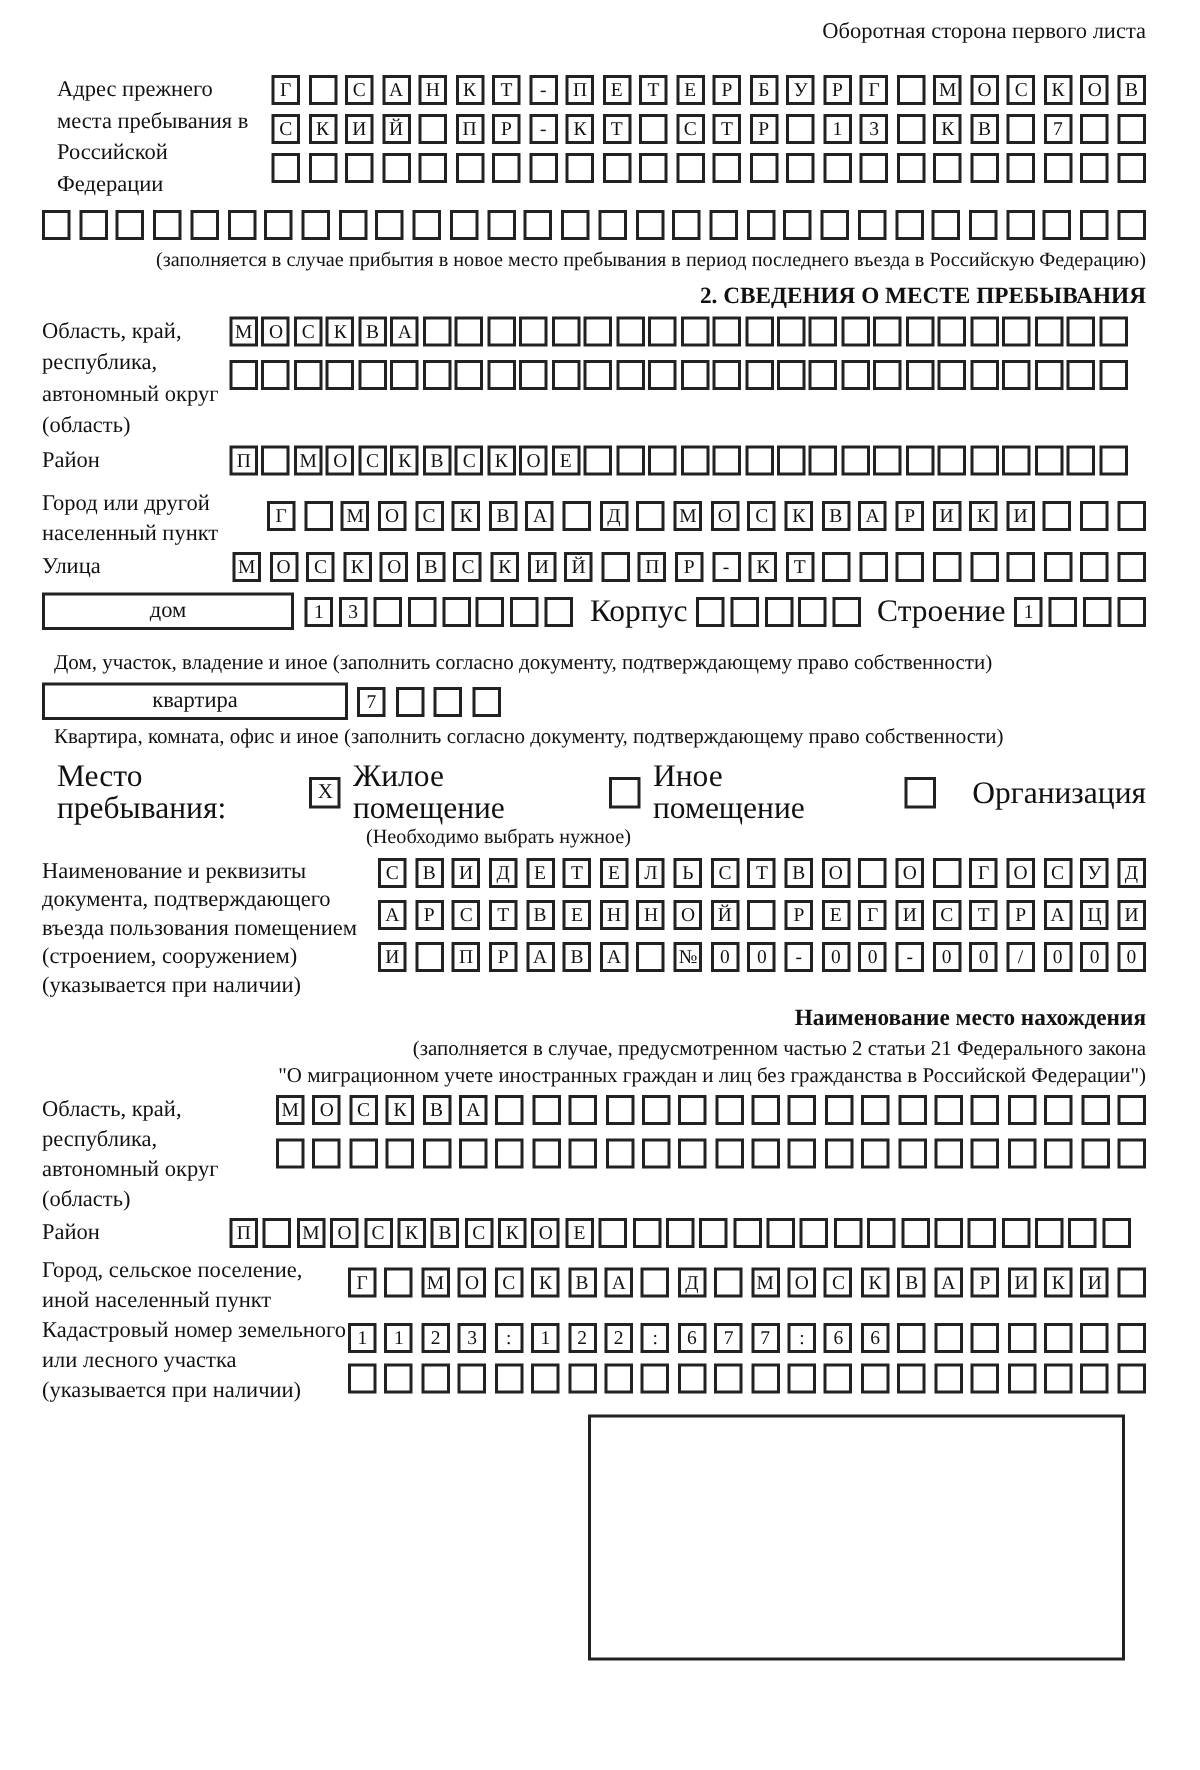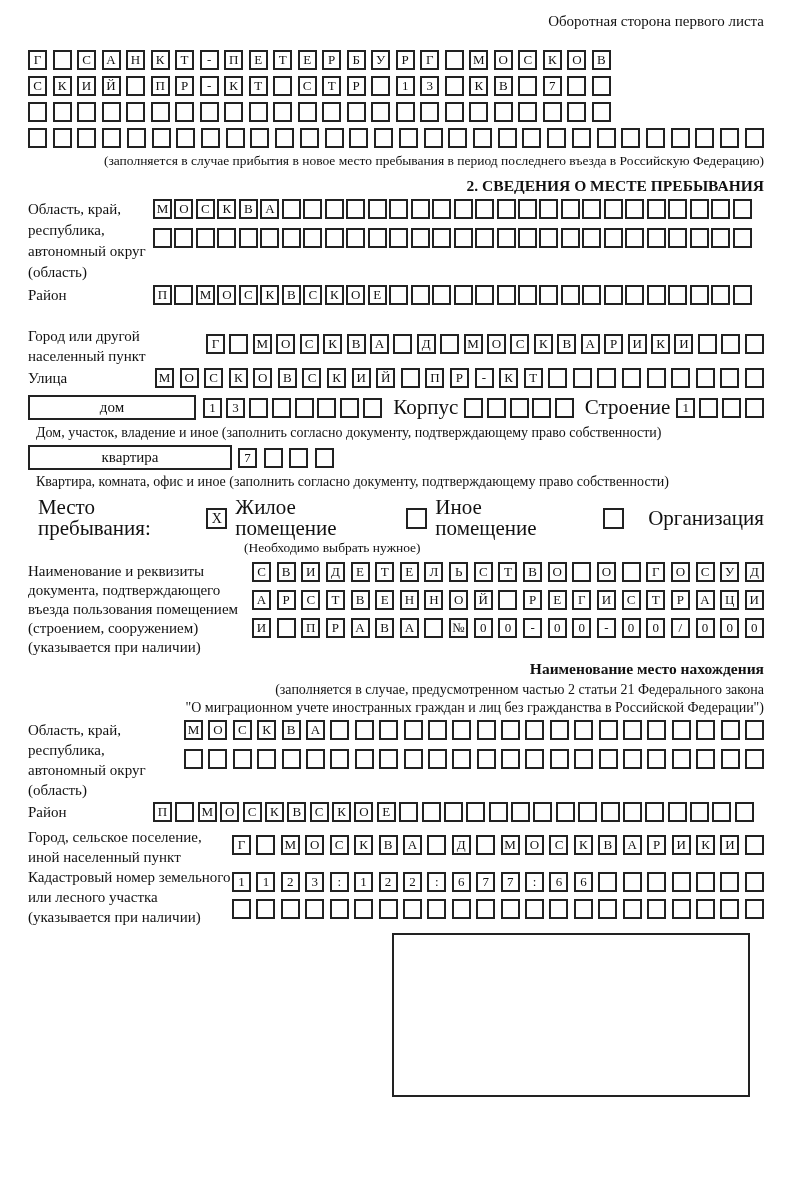--- a/index.html
+++ b/index.html
@@ -37,20 +37,21 @@
   .stamp-cap{font-size:13.5px;line-height:17px;text-align:center;}
 </style>
 </head>
 <body>
 
 <div class="page">
 
   <div class="header-note">Оборотная сторона первого листа</div>
 
   <div class="frow">
+    <div class="flabel" style="width:153px;padding-left:10px;box-sizing:border-box;">Адрес прежнего места пребывания в Российской Федерации</div>
     <div class="grids" style="width:583px;">
       <div class="grid mb6">
           <div class="cell">Г</div>
           <div class="cell"></div>
           <div class="cell">С</div>
           <div class="cell">А</div>
           <div class="cell">Н</div>
           <div class="cell">К</div>
           <div class="cell">Т</div>
           <div class="cell">-</div>
@@ -254,21 +255,21 @@
         <div class="cell"></div>
         <div class="cell"></div>
         <div class="cell"></div>
         <div class="cell"></div>
         <div class="cell"></div>
         <div class="cell"></div>
         <div class="cell"></div>
       </div>
   </div>
 
-  <div class="frow" style="margin-top:20px;gap:28px;">
+  <div class="frow" style="margin-top:8px;">
     <div class="flabel" style="width:150px;line-height:20px;">Город или другой населенный пункт</div>
     <div class="grid" style="width:586px;margin-top:8px;">
         <div class="cell">Г</div>
         <div class="cell"></div>
         <div class="cell">М</div>
         <div class="cell">О</div>
         <div class="cell">С</div>
         <div class="cell">К</div>
         <div class="cell">В</div>
         <div class="cell">А</div>
@@ -343,21 +344,21 @@
         <div class="cell"></div>
       </div>
     <div class="optlbl" style="margin-left:11px;">Строение</div>
     <div class="grid" style="width:93px;margin-left:6px;">
         <div class="cell">1</div>
         <div class="cell"></div>
         <div class="cell"></div>
         <div class="cell"></div>
       </div>
   </div>
-  <div class="caption" style="margin-top:4px;padding-left:8px;font-size:14px;">Дом, участок, владение и иное (заполнить согласно документу, подтверждающему право собственности)</div>
+  <div class="caption" style="margin-top:14px;padding-left:8px;font-size:14px;">Дом, участок, владение и иное (заполнить согласно документу, подтверждающему право собственности)</div>
 
   <div class="frow" style="margin-top:4px;align-items:center;">
     <div class="widebox" style="width:204px;">квартира</div>
     <div class="grid" style="width:96px;margin-left:6px;">
         <div class="cell">7</div>
         <div class="cell"></div>
         <div class="cell"></div>
         <div class="cell"></div>
       </div>
   </div>

